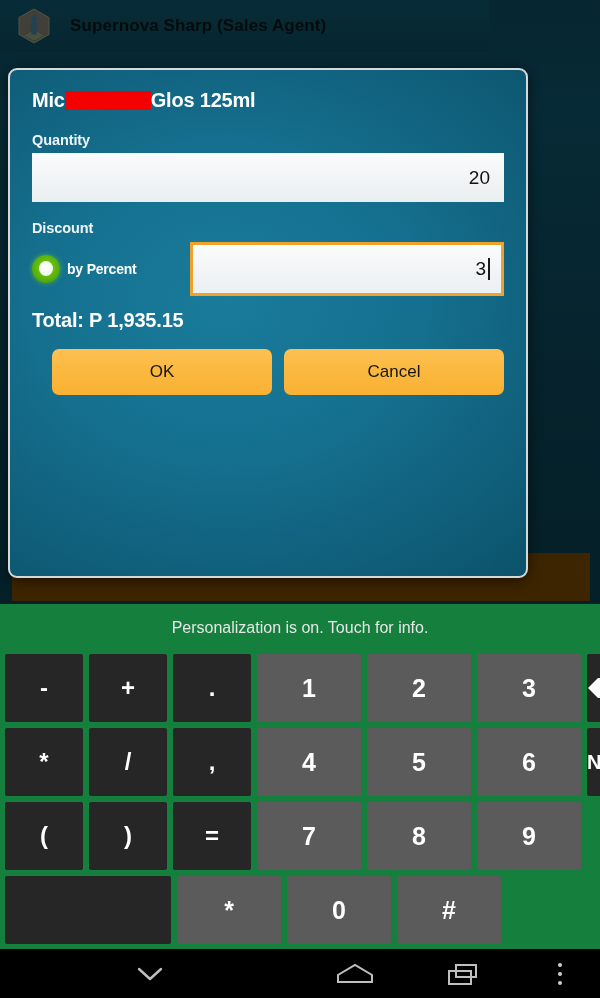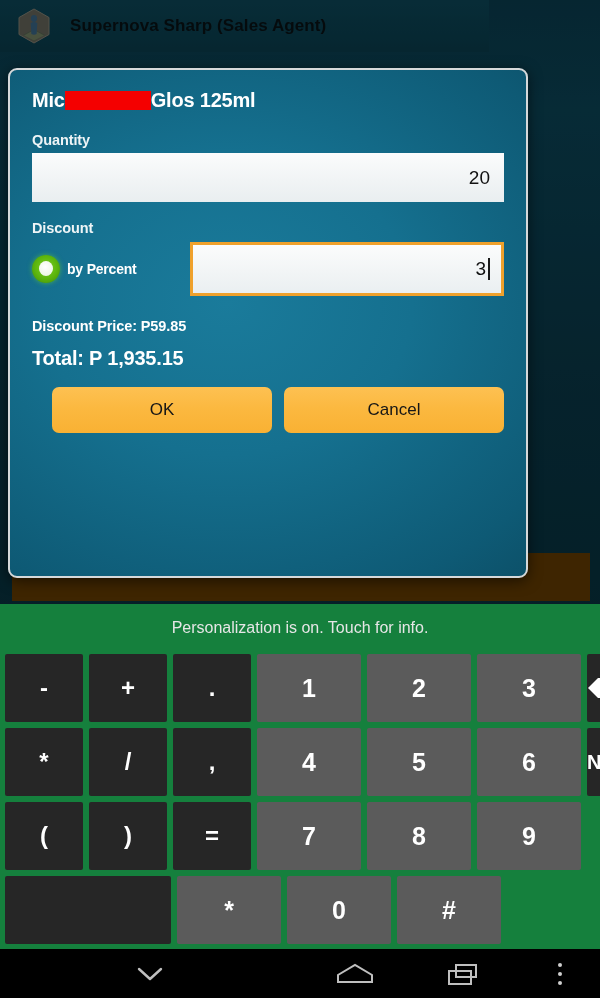--- a/index.html
+++ b/index.html
@@ -367,21 +367,20 @@
             <span class="radio-label">by Percent</span>
           </div>
           <div id="percent-input">
             <span>3</span>
             <span id="percent-caret"></span>
           </div>
         </div>
 
       </div>
 
-      <div id="discount-price">Discount Price: P59.85</div>
       <div id="total">Total: P 1,935.15</div>
 
       <div id="dialog-buttons">
         <button class="dlg-btn">OK</button>
         <button class="dlg-btn">Cancel</button>
       </div>
 
     </div>
   </div>
 

